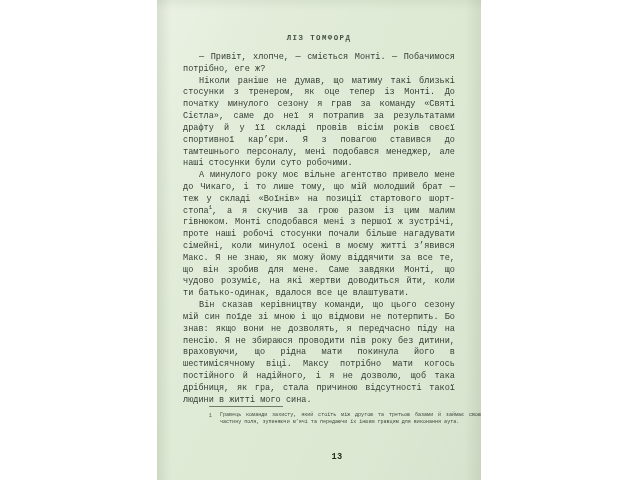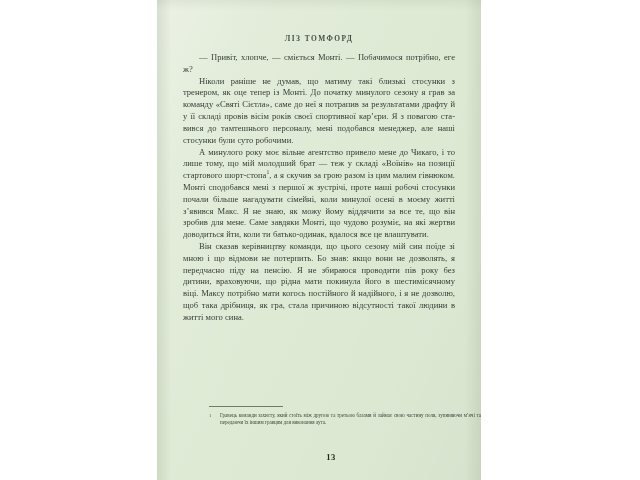--- a/index.html
+++ b/index.html
@@ -26,20 +26,21 @@
     height: 480px;
     background:
       linear-gradient(115deg,
         rgba(255,255,255,0.38) 0%,
         rgba(255,255,255,0.10) 22%,
         rgba(255,255,255,0.00) 48%,
         rgba(0,0,0,0.012) 78%,
         rgba(0,0,0,0.035) 100%),
       #dfead5;
     box-shadow: 0 0 0 0 rgba(0,0,0,0);
+    font-family: Liberation Mono, monospace;
   }
   
   #page-shade-left {
     position: absolute;
     left: 0; top: 0;
     width: 14px; height: 100%;
     background: linear-gradient(to right, rgba(110,125,95,0.16), rgba(110,125,95,0.0));
     pointer-events: none;
   }
   #page-shade-right {
@@ -139,21 +140,21 @@
     line-height: 7.1px;
     text-align: justify;
     color: #2b342a;
     opacity: 0.9;
   }
 
   
   #page-number {
     position: absolute;
     top: 452px;
-    left: 12px;
+    left: 18px;
     width: 324px;
     text-align: center;
     font-size: 8.6px;
     font-weight: 700;
     color: #20291f;
     letter-spacing: 0.4px;
   }
 </style>
 </head>
 <body>

